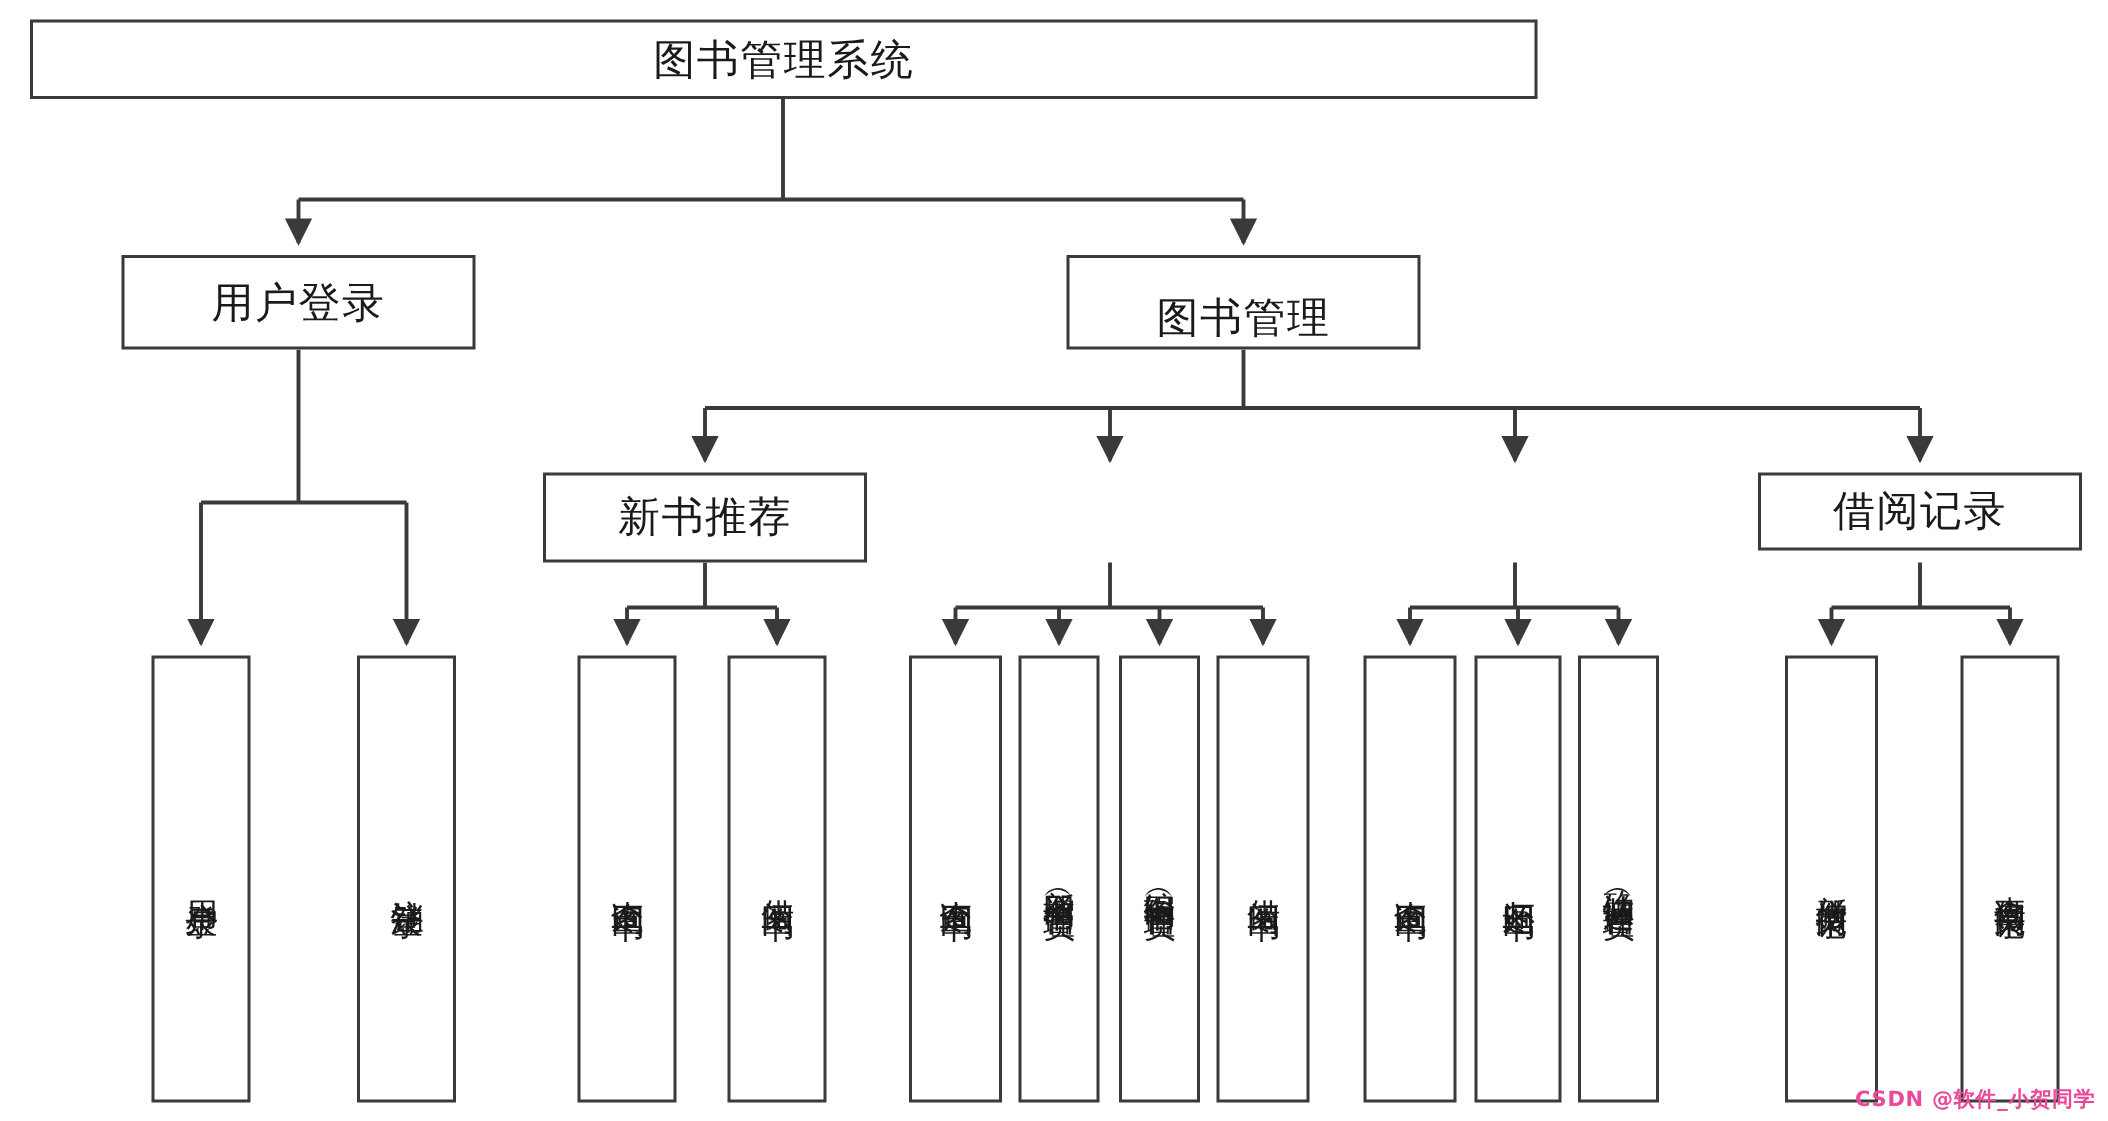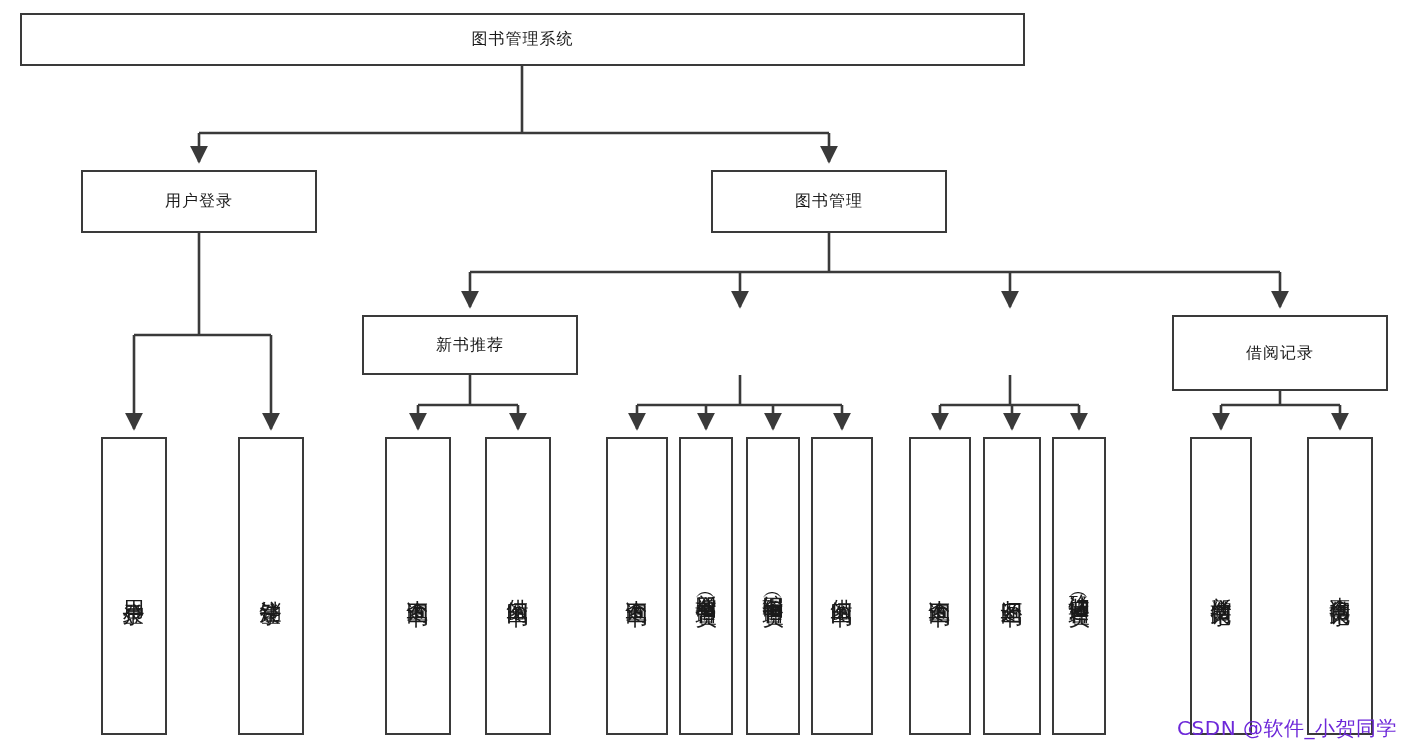--- a/index.html
+++ b/index.html
@@ -28,44 +28,45 @@
     position: absolute;
     box-sizing: border-box;
     background: #ffffff;
     border: 2px solid #3a3a3a;
     display: flex;
     align-items: center;
     justify-content: center;
     color: #1a1a1a;
   }
   .node.h {
-    font-size: 16px;
+    font-size: 28px;
     letter-spacing: 1px;
   }
   .node.v {
     font-size: 22px;
     writing-mode: vertical-rl;
     text-orientation: upright;
     letter-spacing: 2px;
     line-height: 1.05;
     padding: 6px 0;
   }
   .node.v .lbl {
     writing-mode: vertical-rl;
     text-orientation: upright;
     white-space: nowrap;
   }
   .watermark {
     position: absolute;
     right: 8px;
     bottom: 5px;
-    font-size: 20px;
-    color: #6d28d9;
+    font-size: 14px;
+    color: #ec4899;
     white-space: nowrap;
     letter-spacing: 0.5px;
+    font-weight: bold;
   }
 </style>
 </head>
 <body>
 
 <div id="canvas">
 
   <svg id="edges" viewBox="0 0 1405 747" xmlns="http://www.w3.org/2000/svg">
     <defs>
       <marker id="arrow" viewBox="0 0 10 10" refX="9" refY="5" markerWidth="7" markerHeight="7" orient="auto-start-reverse">
@@ -116,28 +117,28 @@
     </g>
   </svg>
 
   <div class="node h" style="left:20px;top:13px;width:1005px;height:53px;">
     <span class="lbl">图书管理系统</span>
   </div>
 
   <div class="node h" style="left:81px;top:170px;width:236px;height:63px;">
     <span class="lbl">用户登录</span>
   </div>
-  <div class="node h" style="left:711px;top:170px;width:236px;height:63px;">
+  <div class="node h" style="left:711px;top:170px;width:236px;height:63px;align-items:flex-end;">
     <span class="lbl">图书管理</span>
   </div>
 
   <div class="node h" style="left:362px;top:315px;width:216px;height:60px;">
     <span class="lbl">新书推荐</span>
   </div>
-  <div class="node h" style="left:1172px;top:315px;width:216px;height:76px;">
+  <div class="node h" style="left:1172px;top:315px;width:216px;height:52px;">
     <span class="lbl">借阅记录</span>
   </div>
 
   <div class="node v" style="left:101px;top:437px;width:66px;height:298px;">
     <span class="lbl">用户登录</span>
   </div>
   <div class="node v" style="left:238px;top:437px;width:66px;height:298px;">
     <span class="lbl">注销登录</span>
   </div>
   <div class="node v" style="left:385px;top:437px;width:66px;height:298px;">

